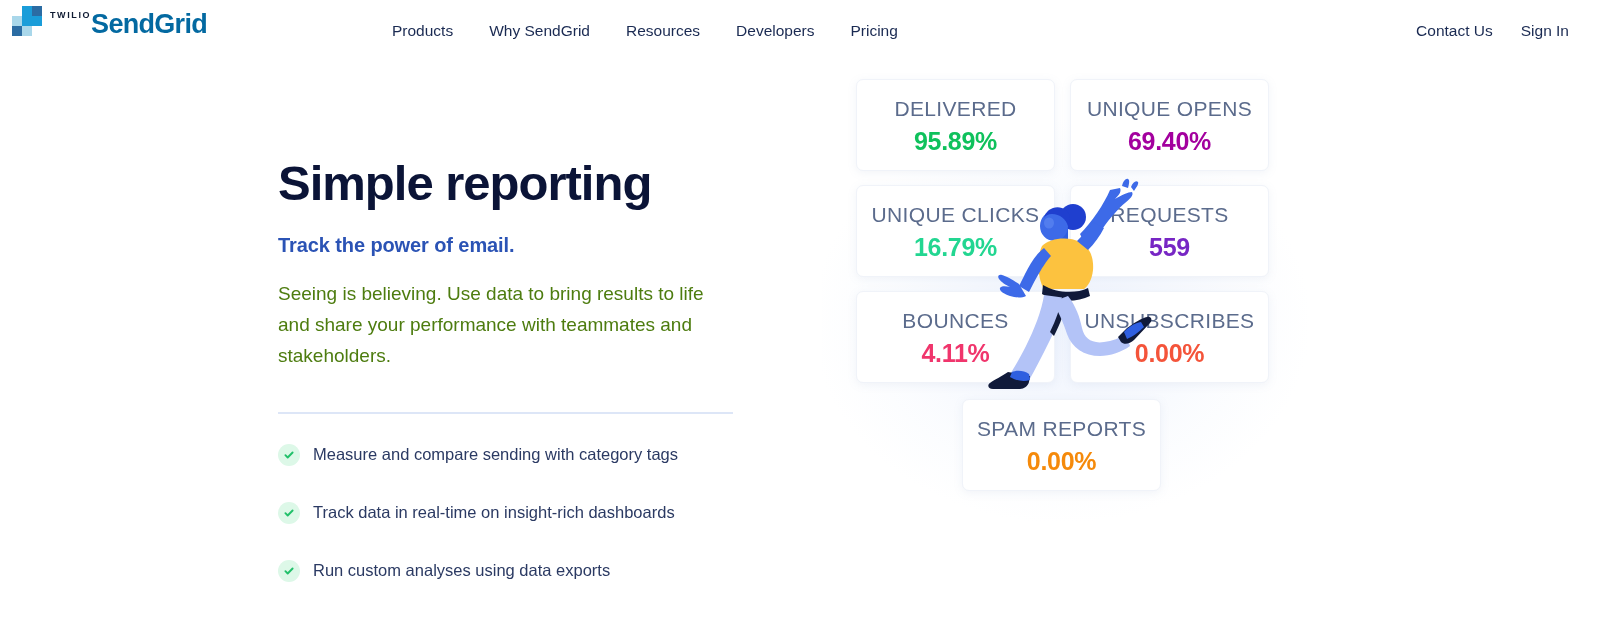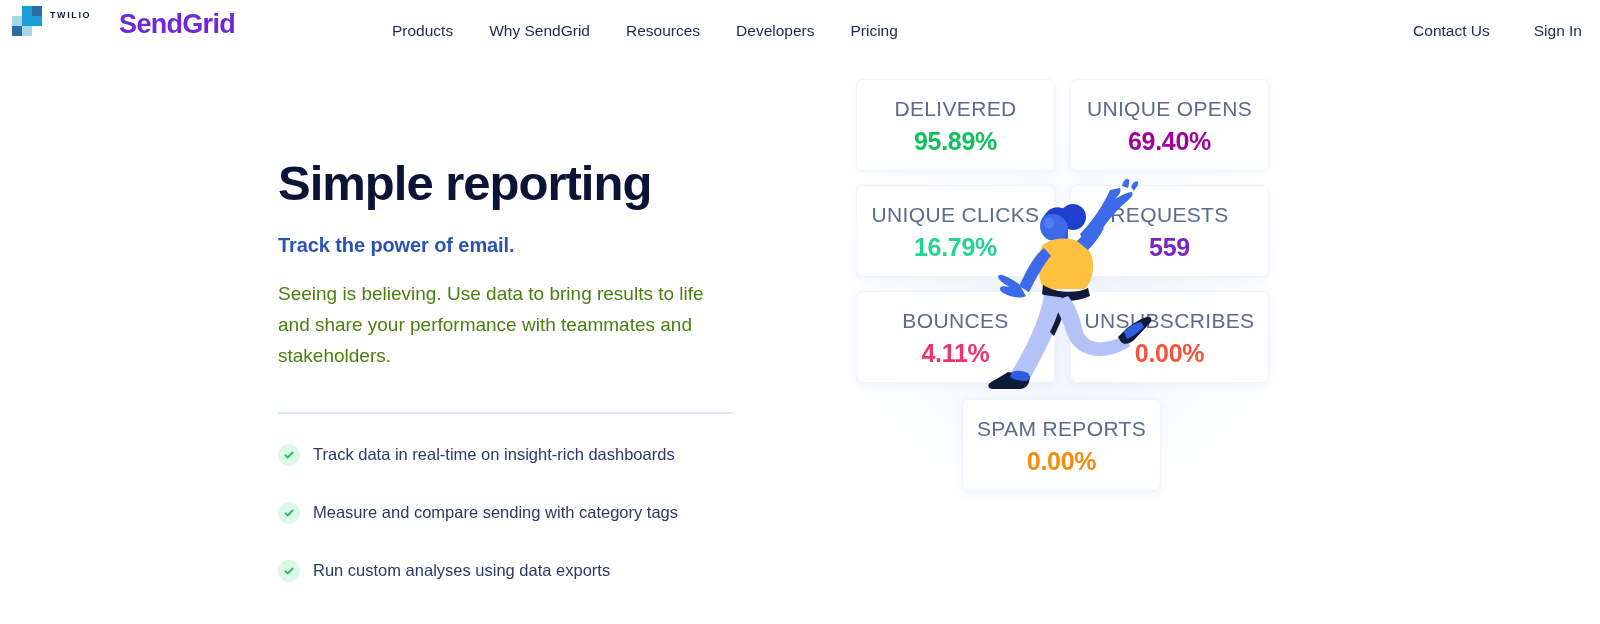--- a/index.html
+++ b/index.html
@@ -61,22 +61,21 @@
     letter-spacing: 1.6px;
     font-weight: 700;
     color: #0f1b33;
     margin-bottom: 2px;
     margin-left: 1px;
   }
   .brand-name {
     font-size: 27px;
     font-weight: 700;
     letter-spacing: -0.7px;
-    color: #6d28d9;
-    margin-left: 28px;
+    color: #0369a1;
   }
 
   .nav-main {
     position: absolute;
     left: 392px;
     top: 0;
     height: 62px;
     display: flex;
     align-items: center;
     gap: 0;
@@ -86,26 +85,26 @@
     color: #1a2a52;
     text-decoration: none;
     padding: 0 18px;
     white-space: nowrap;
     cursor: pointer;
   }
   .nav-link:first-child { padding-left: 0; }
 
   .nav-right {
     position: absolute;
-    right: 18px;
+    right: 31px;
     top: 0;
     height: 62px;
     display: flex;
     align-items: center;
-    gap: 16px;
+    gap: 0;
   }
   .nav-right .nav-link { padding: 0 0 0 0; margin-left: 28px; }
   .btn-primary {
     margin-left: 34px;
     background: #3359f3;
     color: #ffffff;
     font-size: 15.5px;
     font-weight: 700;
     border: none;
     border-radius: 4px;
@@ -318,29 +317,29 @@
 
     <hr class="divider">
 
     <ul class="features">
       <li class="feature">
         <span class="check-badge">
           <svg width="12" height="12" viewBox="0 0 12 12" aria-hidden="true">
             <path d="M2.4 6.2 L4.7 8.5 L9.6 3.5" fill="none" stroke="#21c06a" stroke-width="1.9" stroke-linecap="round" stroke-linejoin="round"></path>
           </svg>
         </span>
-        <span class="feature-text">Track data in real-time on insight-rich dashboards</span>
+        <span class="feature-text">Measure and compare sending with category tags</span>
       </li>
       <li class="feature">
         <span class="check-badge">
           <svg width="12" height="12" viewBox="0 0 12 12" aria-hidden="true">
             <path d="M2.4 6.2 L4.7 8.5 L9.6 3.5" fill="none" stroke="#21c06a" stroke-width="1.9" stroke-linecap="round" stroke-linejoin="round"></path>
           </svg>
         </span>
-        <span class="feature-text">Measure and compare sending with category tags</span>
+        <span class="feature-text">Track data in real-time on insight-rich dashboards</span>
       </li>
       <li class="feature">
         <span class="check-badge">
           <svg width="12" height="12" viewBox="0 0 12 12" aria-hidden="true">
             <path d="M2.4 6.2 L4.7 8.5 L9.6 3.5" fill="none" stroke="#21c06a" stroke-width="1.9" stroke-linecap="round" stroke-linejoin="round"></path>
           </svg>
         </span>
         <span class="feature-text">Run custom analyses using data exports</span>
       </li>
     </ul>

